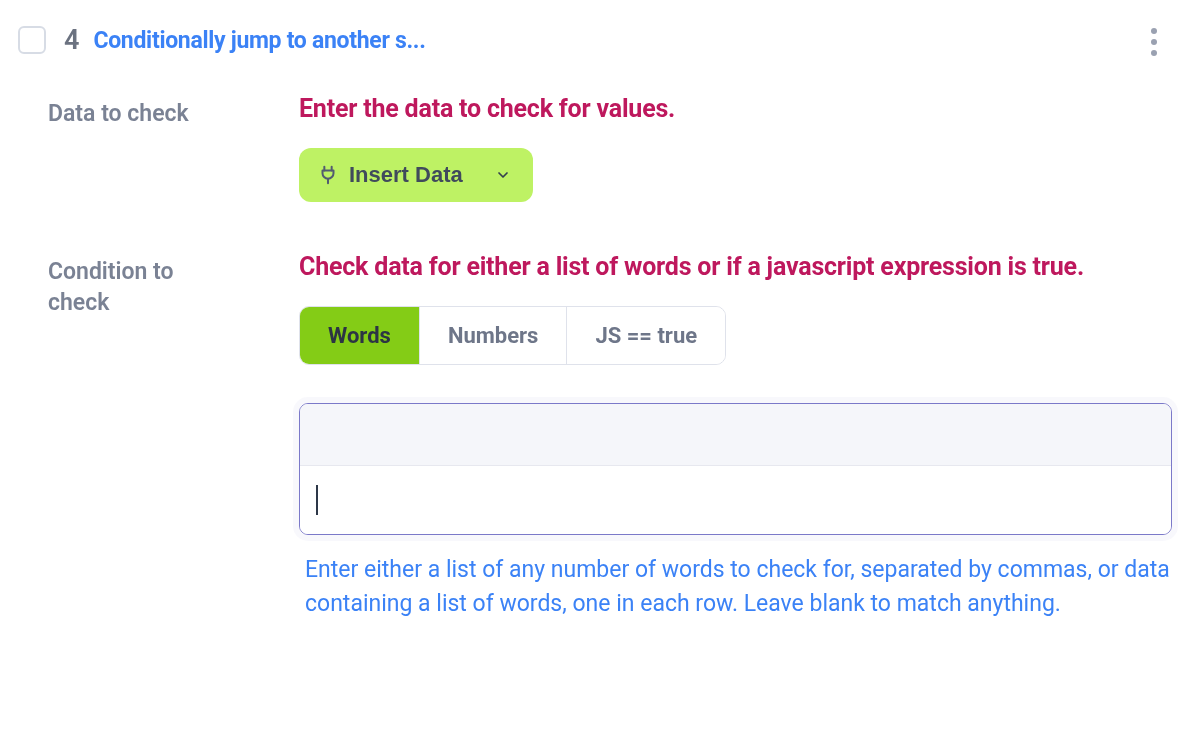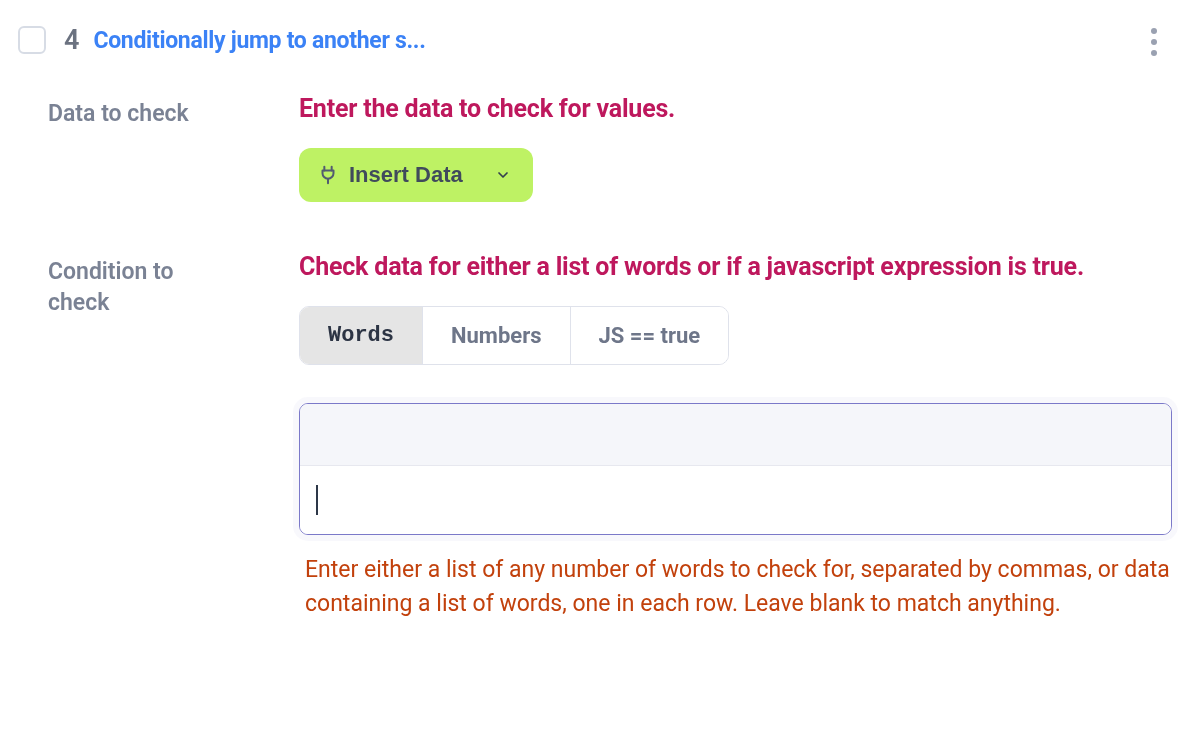--- a/index.html
+++ b/index.html
@@ -116,23 +116,22 @@
       padding: 16px 28px;
       font-size: 22px;
       font-weight: 700;
       color: #6e7689;
       cursor: pointer;
       border-right: 1px solid #dfe2eb;
       background: #fff;
     }
     .seg-tab:last-child { border-right: none; }
     .seg-tab.active {
-      background: #e5e5e5;
+      background: #84cc16;
       color: #2c3444;
-      font-family: Liberation Mono, monospace;
     }
 
     .editor-wrap {
       margin-top: 38px;
       margin-bottom: 18px;
     }
 
     .editor {
       width: 100%;
       border: 1.5px solid #7b79c9;
@@ -152,21 +151,21 @@
       display: flex;
       align-items: center;
     }
     .caret {
       width: 2px;
       height: 30px;
       background: #2d3748;
     }
 
     .help-text {
-      color: #c2410c;
+      color: #3b82f6;
       font-size: 23px;
       line-height: 1.5;
       max-width: 880px;
       padding-left: 6px;
     }
   </style>
 </head>
 <body>
 
 <div class="card">

